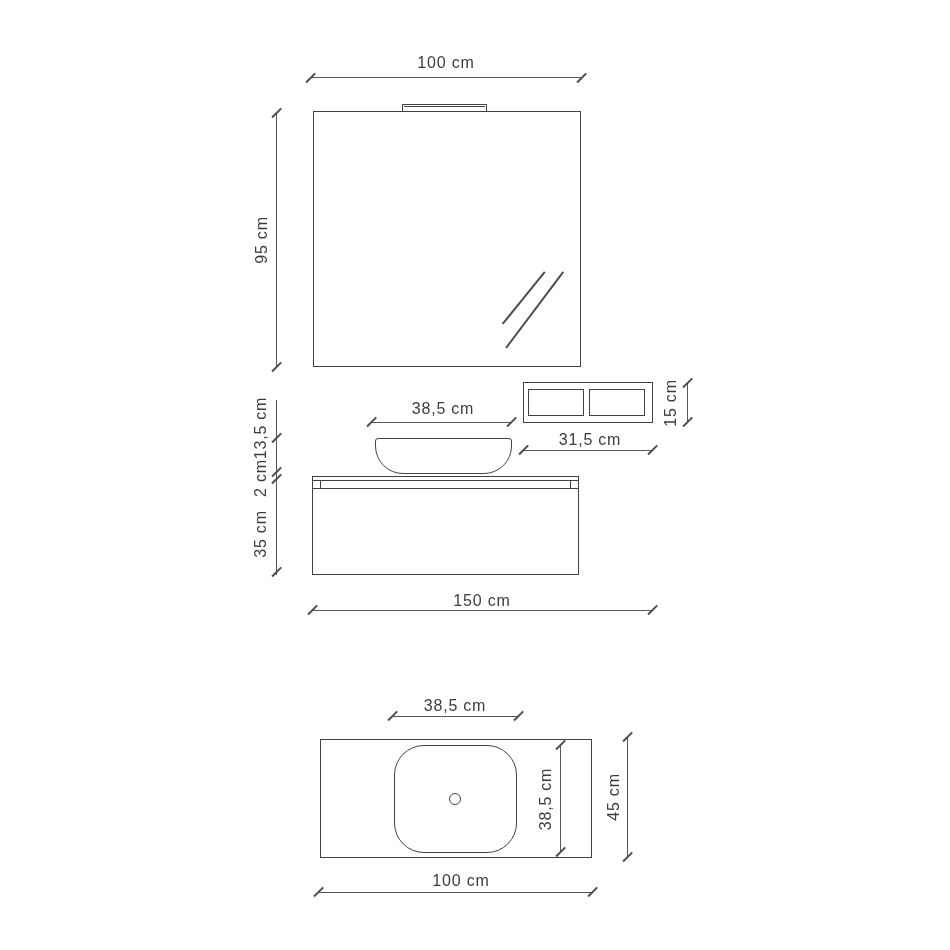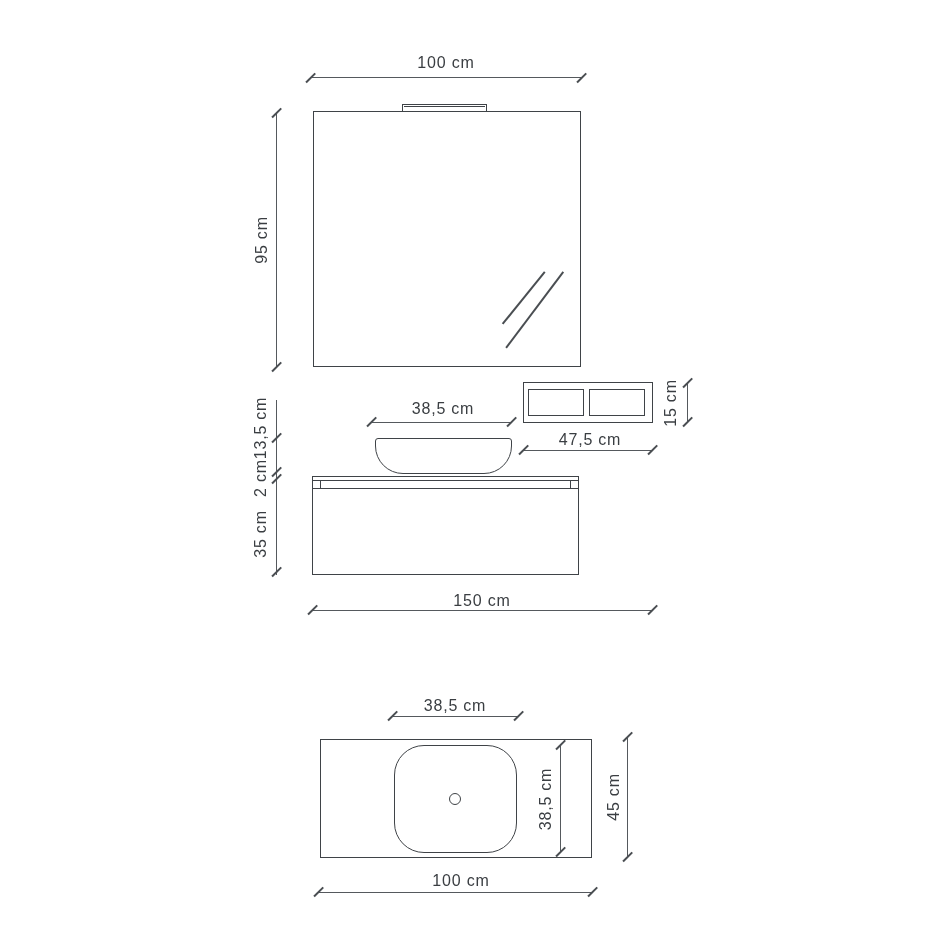--- a/index.html
+++ b/index.html
@@ -55,21 +55,21 @@
     </div>
 
     <div>
       <div class="dlabel rot" style="left:611px;top:393px">15 cm</div>
       <div class="dline v" style="left:687px;top:382px;height:41px"></div>
       <div class="tick" style="left:681px;top:382px"></div>
       <div class="tick" style="left:681px;top:421px"></div>
     </div>
 
     <div>
-      <div class="dlabel" style="left:530px;top:430px">47,5 cm</div>
+      <div class="dlabel" style="left:530px;top:430px">31,5 cm</div>
       <div class="dline h" style="left:523px;top:450px;width:130px"></div>
       <div class="tick" style="left:517px;top:449px"></div>
       <div class="tick" style="left:646px;top:449px"></div>
     </div>
 
     <div>
       <div class="dlabel" style="left:383px;top:399px">38,5 cm</div>
       <div class="dline h" style="left:371px;top:422px;width:141px"></div>
       <div class="tick" style="left:365px;top:421px"></div>
       <div class="tick" style="left:505px;top:421px"></div>

